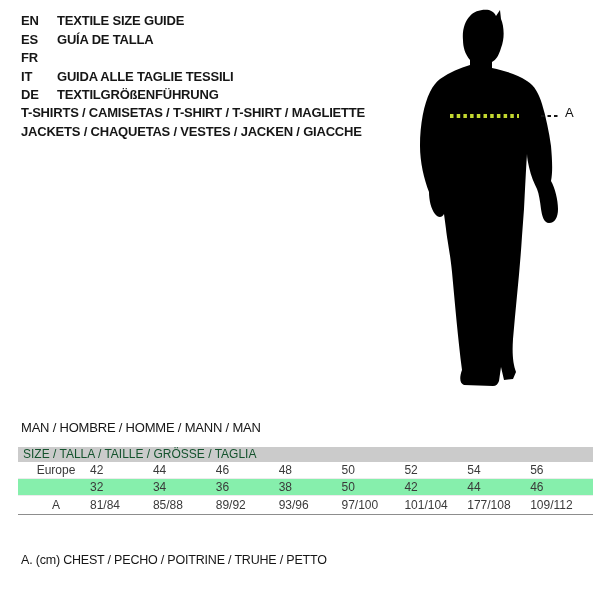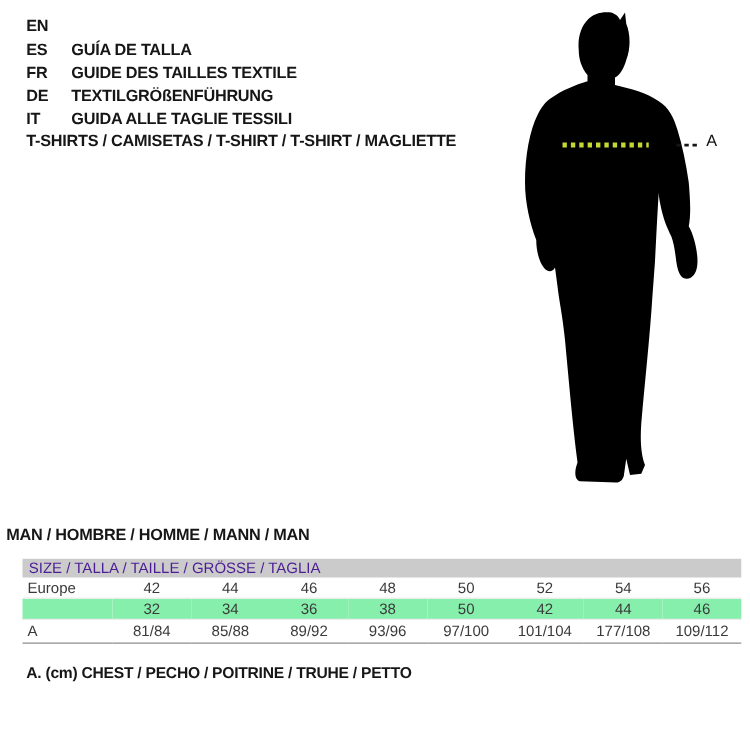--- a/index.html
+++ b/index.html
@@ -15,69 +15,70 @@
   .lang-code{width:36px;flex:0 0 36px}
 
   
   .garments{position:absolute;left:21px;top:104px;font-size:13px;font-weight:700;line-height:18.6px;letter-spacing:-0.2px;white-space:nowrap}
 
   
   .figure-wrap{position:absolute;left:400px;top:4px;width:196px;height:392px}
   .label-a{position:absolute;left:565px;top:105px;font-size:13px;font-weight:400;color:#111}
 
   
-  .section-title{position:absolute;left:5px;top:420px;font-size:13px;font-weight:700;letter-spacing:-0.2px;white-space:nowrap}
+  .section-title{position:absolute;left:21px;top:420px;font-size:13px;font-weight:400;letter-spacing:-0.2px;white-space:nowrap}
 
   
   .size-table{
     position:absolute;left:18px;top:447px;width:575px;
     border-collapse:collapse;table-layout:fixed;
     font-size:12px;color:#3a3a3a;
     border-bottom:1px solid #8d8d8d;
   }
-  .size-table td{font-weight:400;text-align:center;padding:0;height:16px;line-height:16px;white-space:nowrap}
-  .size-table .hdr td{background:#cbcbcb;text-align:left;padding-left:5px;color:#4c1d95;height:15px;line-height:15px}
-  .size-table .row-label{text-align:left;padding-left:4px;width:72px}
+  .size-table td{font-weight:400;text-align:left;padding:0;height:16px;line-height:16px;white-space:nowrap}
+  .size-table .hdr td{background:#cbcbcb;text-align:left;padding-left:5px;color:#14532d;height:15px;line-height:15px}
+  .size-table .row-label{text-align:center;padding-left:4px;width:72px}
   .size-table tbody tr{border-bottom:1px solid #ececec}
   .size-table tbody tr:last-child{border-bottom:none;height:18px}
   .size-table tbody tr:last-child td{height:18px;line-height:18px}
   .size-table tbody tr.stripe{background:#86efac}
 
   
-  .footnote{position:absolute;left:21px;top:531px;font-size:12.5px;font-weight:700;letter-spacing:-0.2px;white-space:nowrap}
+  .footnote{position:absolute;left:21px;top:553px;font-size:12.5px;font-weight:400;letter-spacing:-0.2px;white-space:nowrap}
 </style>
 </head>
 <body>
 
 <div class="canvas">
 
   <div class="lang-list">
       <div class="lang-row">
         <span class="lang-code">EN</span>
+        <span>TEXTILE SIZE GUIDE</span>
       </div>
       <div class="lang-row">
         <span class="lang-code">ES</span>
         <span>GUÍA DE TALLA</span>
       </div>
       <div class="lang-row">
         <span class="lang-code">FR</span>
-        <span>GUIDE DES TAILLES TEXTILE</span>
+      </div>
+      <div class="lang-row">
+        <span class="lang-code">IT</span>
+        <span>GUIDA ALLE TAGLIE TESSILI</span>
       </div>
       <div class="lang-row">
         <span class="lang-code">DE</span>
         <span>TEXTILGRÖßENFÜHRUNG</span>
       </div>
-      <div class="lang-row">
-        <span class="lang-code">IT</span>
-        <span>GUIDA ALLE TAGLIE TESSILI</span>
-      </div>
     </div>
 
   <div class="garments">
       <div>T-SHIRTS / CAMISETAS / T-SHIRT / T-SHIRT / MAGLIETTE</div>
+      <div>JACKETS / CHAQUETAS / VESTES / JACKEN / GIACCHE</div>
     </div>
 
   <div class="figure-wrap">
     <svg width="196" height="392" viewBox="0 0 196 392">
       <path fill="#000000" d="
         M 70,12
         C 74,7 82,5 89,6
         C 92,7 95,9 96,12
         L 100,6 L 101,15
         C 104,22 105,34 101,44

